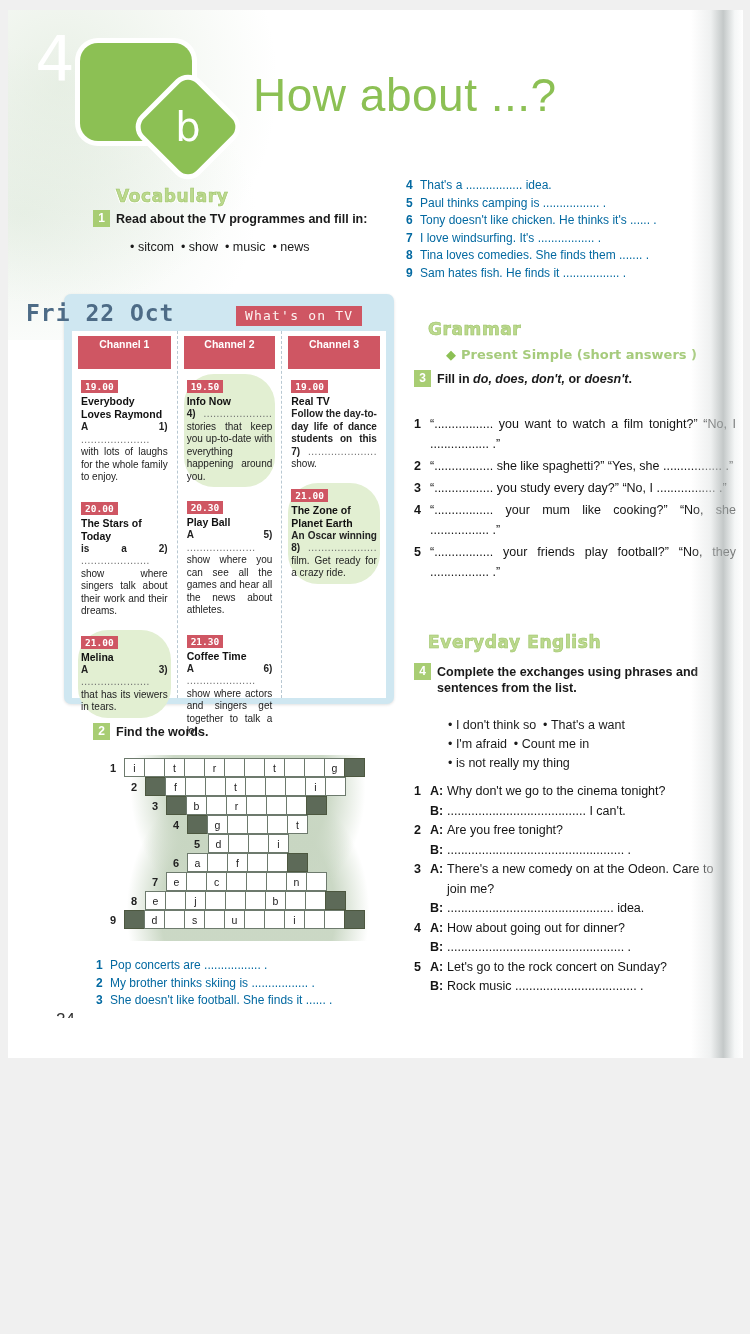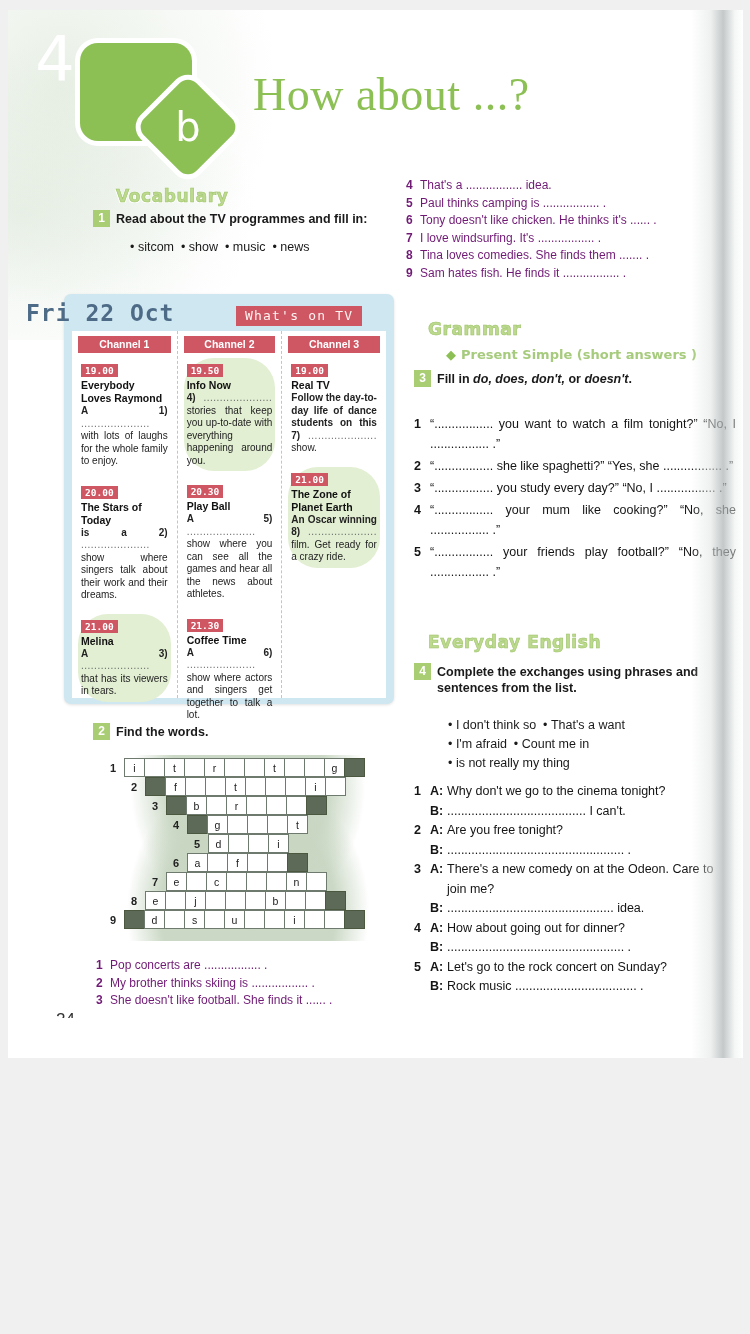--- a/index.html
+++ b/index.html
@@ -60,21 +60,21 @@
   }
   #unit-letter{
     position:absolute; left:143px; top:80px; width:74px; height:74px;
     display:flex; align-items:center; justify-content:center;
     color:#ffffff; font-size:40px; font-weight:400;
     font-family:"DejaVu Sans", sans-serif;
   }
   #page-title{
     position:absolute; left:245px; top:58px;
     font-size:46px; color:#8cc054; font-weight:400; letter-spacing:.5px;
-    font-family:Liberation Serif, serif;
+    font-family:Liberation Sans, sans-serif;
   }
 
   
   .section-banner{
     display:inline-block;
     font-family:"DejaVu Sans", sans-serif;
     font-size:17px; font-weight:bold; letter-spacing:.6px;
     color:#bcd98e;
     -webkit-text-stroke:0.6px #9dc469;
     text-shadow: 0 0 2px #ffffff, 1px 1px 0 #ffffff, -1px 1px 0 #ffffff;
@@ -88,21 +88,21 @@
     font-family:"Liberation Sans", sans-serif;
     vertical-align:top;
   }
 
   
   .ex-title{ font-size:12.5px; font-weight:bold; color:#1a1a1a; line-height:16px; }
   .ex-title em{ font-style:italic; }
   .word-list{ font-size:12.5px; color:#1a1a1a; line-height:19px; }
   .bullet{ color:#1a1a1a; }
 
-  .num-item{ font-size:12px; color:#701a75; line-height:17.5px; }
+  .num-item{ font-size:12px; color:#0369a1; line-height:17.5px; }
   .num-item .n{ font-weight:bold; display:inline-block; width:14px; }
 
   
   #left-col{ position:absolute; left:0; top:0; width:400px; height:1048px; }
 
   #vocab-banner{ position:absolute; left:108px; top:176px;text-align:center; }
   #ex1{ position:absolute; left:85px; top:200px; width:300px; }
   #ex1 .line1{ margin-left:23px; margin-top:-17px; }
   #ex1 .words{ margin-top:11px; margin-left:37px; }
 
@@ -125,21 +125,21 @@
     padding:2px 9px 3px 9px; letter-spacing:1.2px;
   }
   #tv-body{
     position:absolute; left:64px; top:321px; width:314px; height:367px;
     background:#ffffff; display:flex;
   }
   .tv-col{ width:33.33%; padding:5px 6px 6px 6px; position:relative; }
   .tv-col + .tv-col{ border-left:1.5px dashed #b8c8d2; }
   .ch-head{
     background:#cf5663; color:#ffffff; font-size:10.5px; font-weight:bold;
-    text-align:center; padding:2px 0 3px 0; margin-bottom:5px;
+    text-align:center; padding:2px 0 19px 0; margin-bottom:5px;
     font-family:"Liberation Sans", sans-serif;
   }
   .prog{ margin-bottom:8px; padding:2px 3px 4px 3px; }
   .prog.tint{ background:#e2efd2;border-radius:30px; }
   .time{
     display:inline-block; background:#cf5663; color:#ffffff;
     font-size:9.5px; font-weight:bold; padding:1px 4px 1px 4px;
     font-family:"DejaVu Sans Mono", monospace; margin-bottom:2px;
   }
   .prog-title{ font-size:10.5px; font-weight:bold; color:#111; line-height:13px; }

